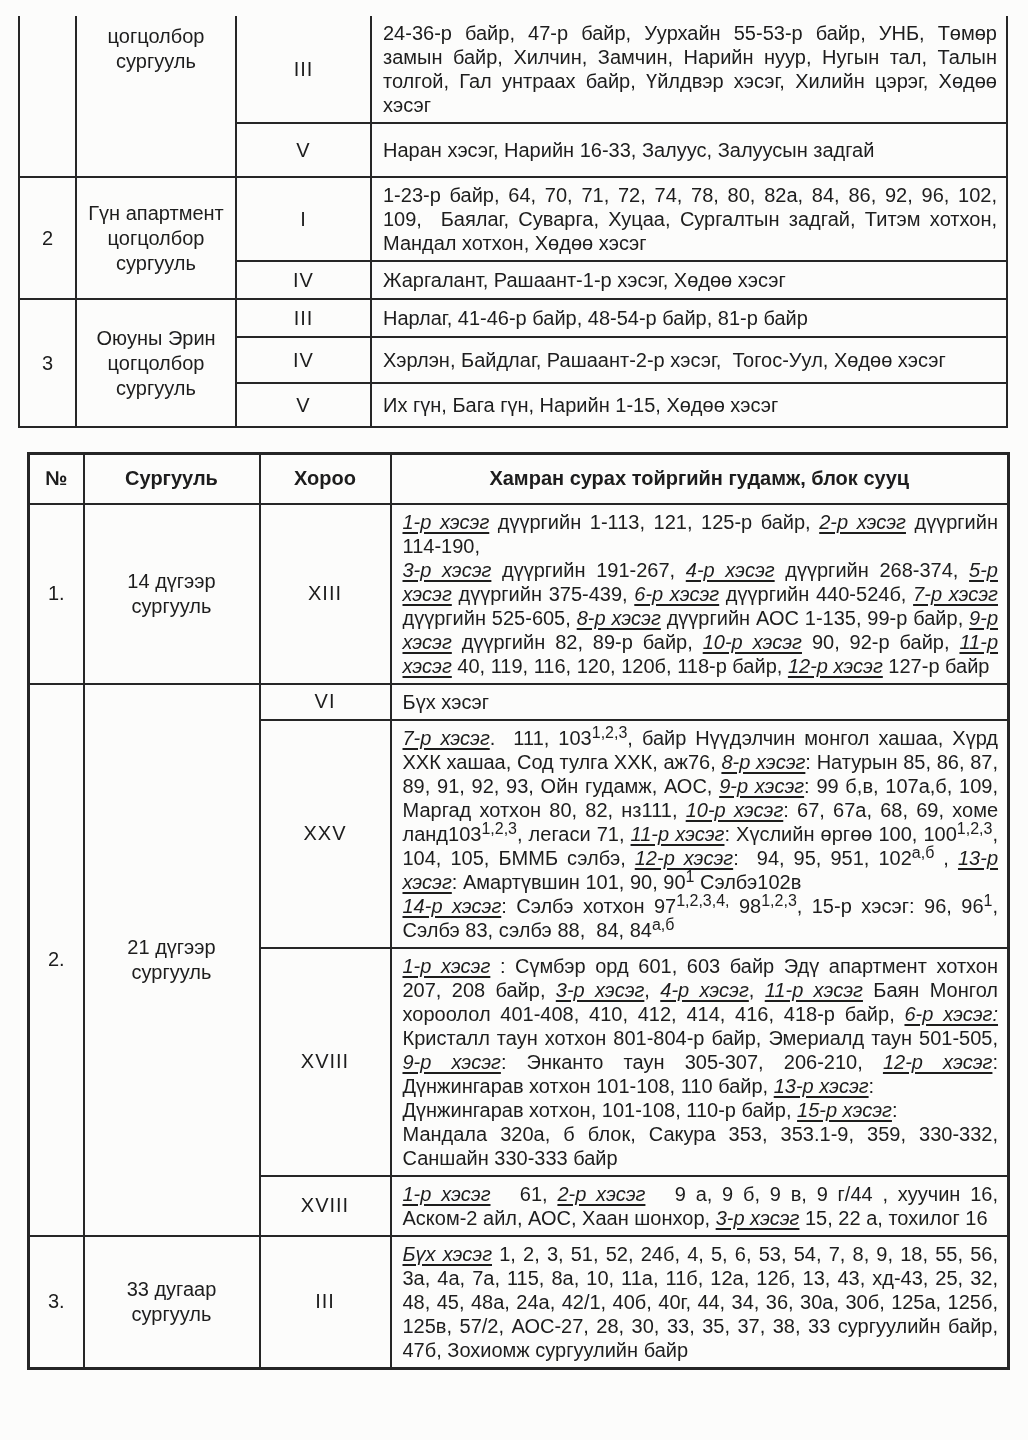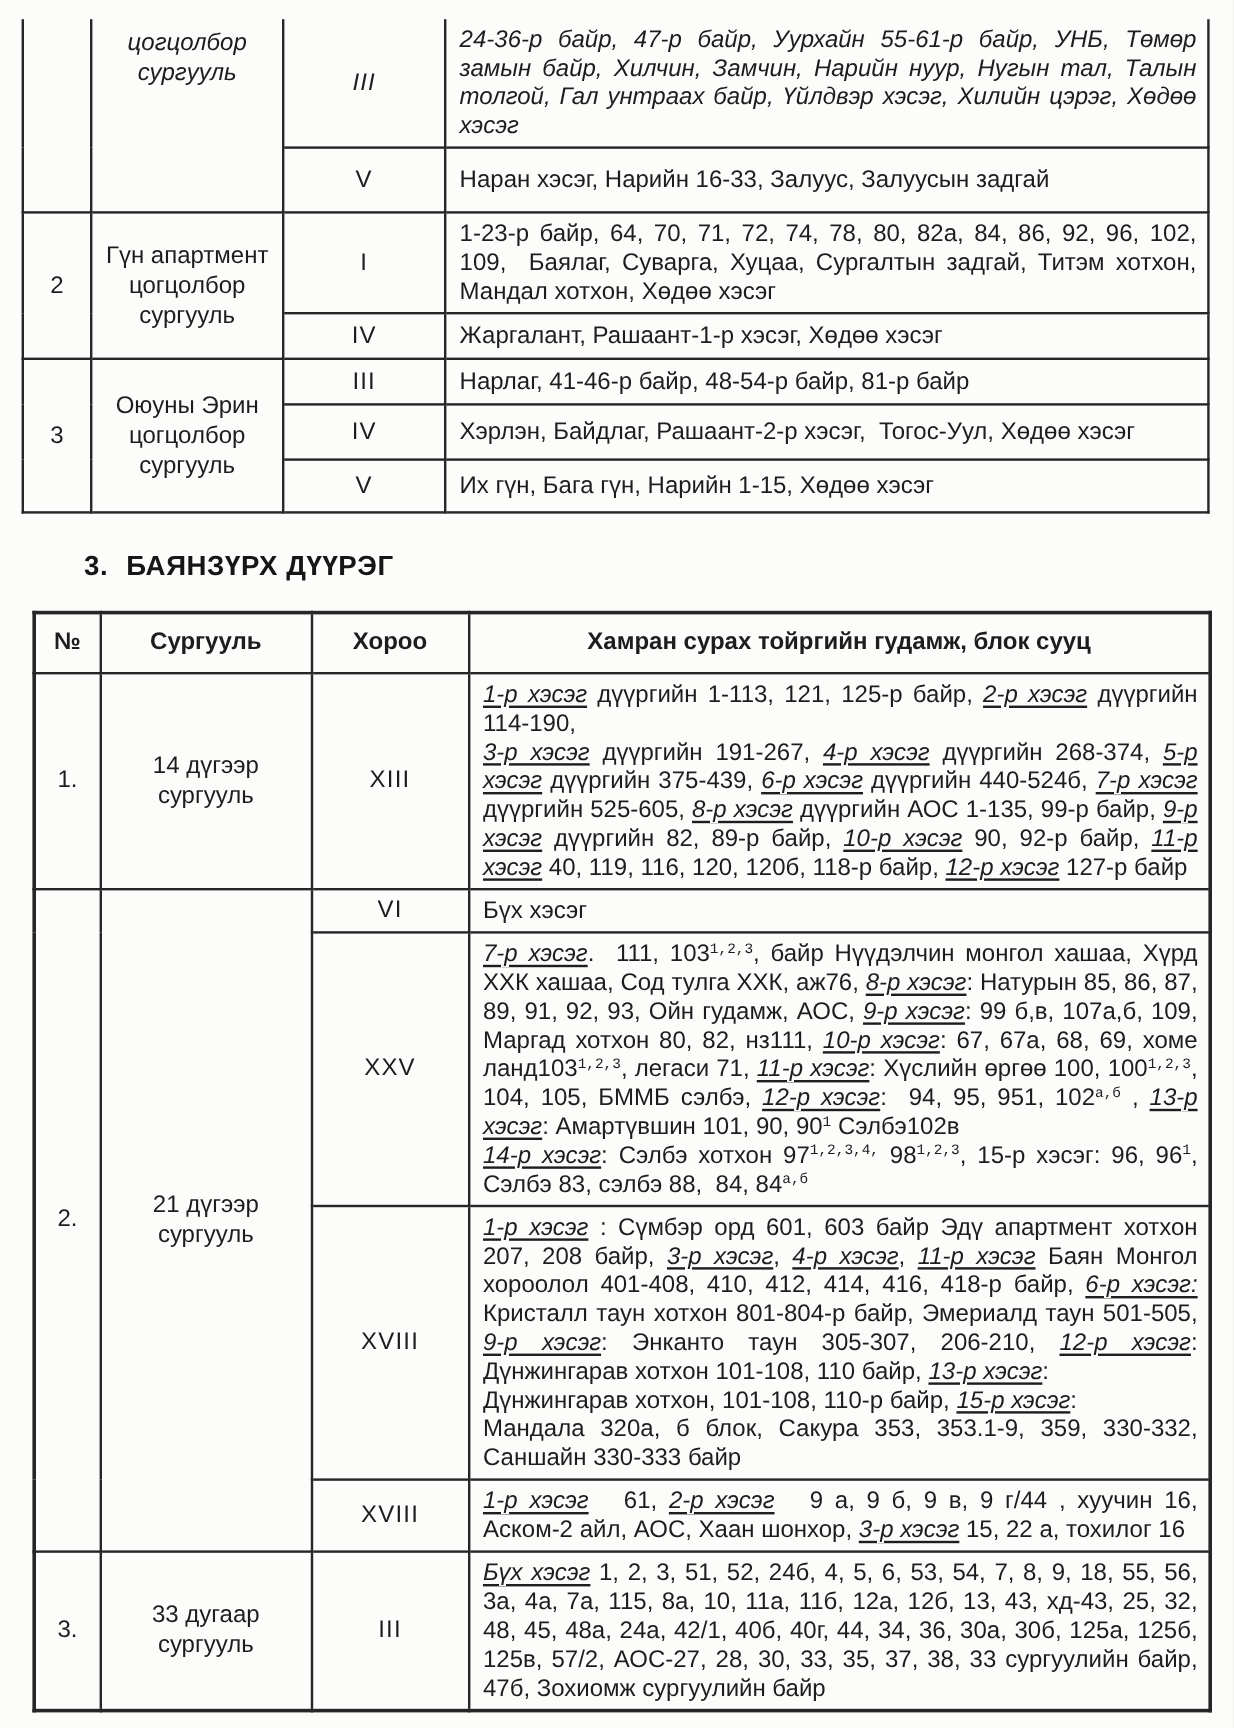--- a/index.html
+++ b/index.html
@@ -4,40 +4,40 @@
 <style>
   * { margin:0; padding:0; box-sizing:border-box; }
   html,body { background:#e9e9e7; }
   body { width:1028px; font-family:"Liberation Sans","DejaVu Sans",sans-serif; color:#1d1d1d; }
   .page { width:1028px; height:1440px; background:#fcfcfb; overflow:hidden; position:relative; }
 
   table { border-collapse:collapse; table-layout:fixed; background:#fcfcfb; }
   td, th { border:2px solid #262626; vertical-align:middle; overflow:hidden; }
 
   .top-table { margin:16px 0 0 18px; width:988px; border:2px solid #262626; border-top:none; }
-  .top-table tr.row-cut td { border-top:none;font-style:italic; }
+  .top-table tr.row-cut td { border-top:none; }
 
   .main-table { margin:24px 0 0 27px; width:980px; border:3px solid #262626; }
 
   .c-no     { text-align:center; font-size:20px; }
   .c-school { text-align:center; font-size:20px; line-height:25px; padding:4px 10px; }
   .c-khoroo { text-align:center; font-size:20px; letter-spacing:1px; }
   .c-area   { font-size:20px; line-height:24px; padding:5px 9px 5px 11px;
               text-align:justify; }
   .c-area.single { text-align:left; }
   .v-top { vertical-align:top; padding-top:8px; }
 
   th { font-size:20px; font-weight:bold; text-align:center; padding:4px; }
 
   .heading { margin:30px 0 0 70px; font-size:23px; font-weight:bold;
              letter-spacing:0.5px; color:#161616; }
   .heading .num { margin-right:15px; }
 
   .u   { text-decoration:underline; text-decoration-thickness:2px; text-underline-offset:3px;font-style:italic; }
-  .sup { font-size:12px; line-height:0; vertical-align:7px;font-family:Liberation Mono, monospace; }
+  .sup { font-size:16px; line-height:0; vertical-align:7px; }
 
   .rh106 { height:106px; } .rh54 { height:54px; } .rh82 { height:82px; }
   .rh38 { height:38px; }  .rh46 { height:46px; } .rh44 { height:44px; }
   .rh50 { height:50px; }  .rh36 { height:36px; } .rh76 { height:56px; }
 </style>
 </head>
 <body>
 
 <div class="page">
 
@@ -46,21 +46,21 @@
         <col style="width:57px">
         <col style="width:160px">
         <col style="width:135px">
         <col style="width:636px">
       </colgroup>
     <tbody>
       <tr class="row-cut rh106">
         <td class="c-no" rowspan="2"></td>
         <td class="c-school v-top" rowspan="2">цогцолбор сургууль</td>
         <td class="c-khoroo">III</td>
-        <td class="c-area">24-36-р байр, 47-р байр, Уурхайн 55-61-р байр, УНБ, Төмөр замын байр, Хилчин, Замчин, Нарийн нуур, Нугын тал, Талын толгой, Гал унтраах байр, Үйлдвэр хэсэг, Хилийн цэрэг, Хөдөө хэсэг</td>
+        <td class="c-area">24-36-р байр, 47-р байр, Уурхайн 55-53-р байр, УНБ, Төмөр замын байр, Хилчин, Замчин, Нарийн нуур, Нугын тал, Талын толгой, Гал унтраах байр, Үйлдвэр хэсэг, Хилийн цэрэг, Хөдөө хэсэг</td>
       </tr>
       <tr class="rh54">
         <td class="c-khoroo">V</td>
         <td class="c-area single">Наран хэсэг, Нарийн 16-33, Залуус, Залуусын задгай</td>
       </tr>
 
       <tr class="rh82">
         <td class="c-no" rowspan="2">2</td>
         <td class="c-school" rowspan="2">Гүн апартмент цогцолбор сургууль</td>
         <td class="c-khoroo">I</td>
@@ -81,23 +81,20 @@
         <td class="c-khoroo">IV</td>
         <td class="c-area single">Хэрлэн, Байдлаг, Рашаант-2-р хэсэг,&nbsp; Тогос-Уул, Хөдөө хэсэг</td>
       </tr>
       <tr class="rh44">
         <td class="c-khoroo">V</td>
         <td class="c-area single">Их гүн, Бага гүн, Нарийн 1-15, Хөдөө хэсэг</td>
       </tr>
     </tbody>
   </table>
 
-  <div class="heading">
-    <span class="num">3.</span><span>БАЯНЗҮРХ ДҮҮРЭГ</span>
-  </div>
 
   <table class="main-table">
     <colgroup>
         <col style="width:55px">
         <col style="width:176px">
         <col style="width:131px">
         <col style="width:618px">
       </colgroup>
     <tbody>
       <tr class="rh50">

